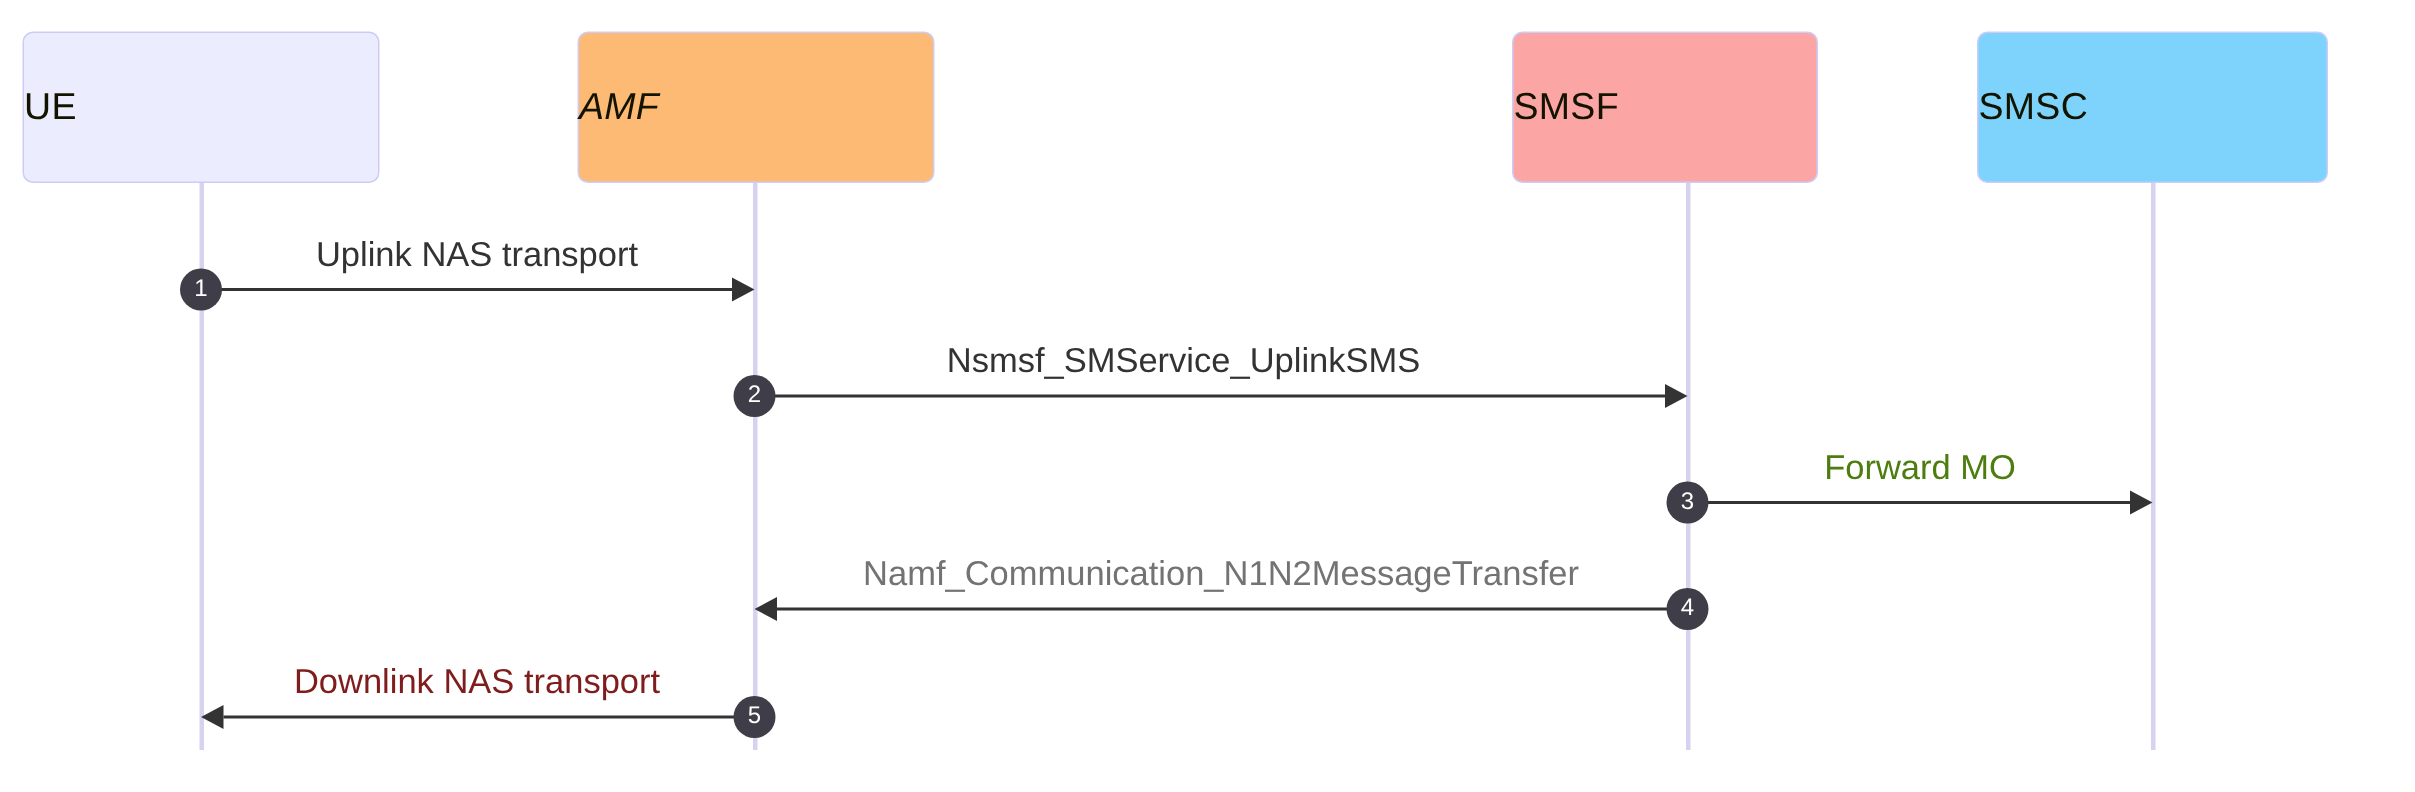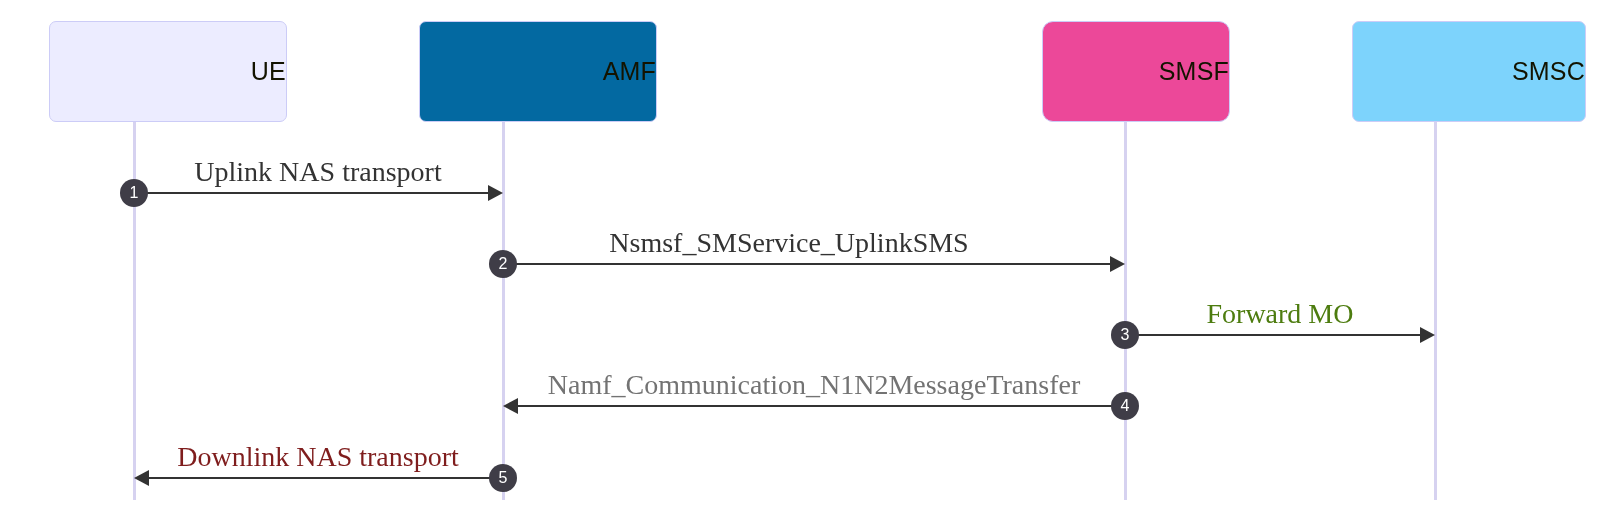--- a/index.html
+++ b/index.html
@@ -19,22 +19,21 @@
   }
   
   .participant-box {
     position: absolute;
     box-sizing: border-box;
     background: #ececff;
     border: 1px solid #ccccf7;
     border-radius: 7px;
     display: flex;
     align-items: center;
-    justify-content: flex-end;
-    margin-left: 34px;
+    justify-content: flex-start;
   }
   .participant-label {
     font-size: 25px;
     color: #131300;
     font-family: "Liberation Sans", sans-serif;
     letter-spacing: 0.2px;
     white-space: nowrap;
   }
   
   .lifeline {
@@ -74,45 +73,45 @@
     font-size: 16px;
     font-family: "Liberation Sans", sans-serif;
     display: flex;
     align-items: center;
     justify-content: center;
     line-height: 1;
   }
   
   .message-label {
     position: absolute;
-    font-size: 28px;
+    font-size: 23px;
     color: #333333;
-    font-family: Liberation Serif, serif;
+    font-family: Liberation Sans, sans-serif;
     white-space: nowrap;
     transform: translateX(-50%);
   }
 </style>
 </head>
 <body>
 
 <div id="diagram-root">
   <div id="lifelines-layer">
       <div class="lifeline" style="left: 133px; top: 122px; height: 378px; background: rgb(214, 210, 240);"></div>
       <div class="lifeline" style="left: 502px; top: 122px; height: 378px; background: rgb(214, 210, 240);"></div>
       <div class="lifeline" style="left: 1124px; top: 122px; height: 378px; background: rgb(214, 210, 240);"></div>
       <div class="lifeline" style="left: 1434px; top: 122px; height: 378px; background: rgb(214, 210, 240);"></div>
     </div>
   <div id="participants-layer">
       <div class="participant-box" style="left: 15px; top: 21px; width: 238px; height: 101px; background: rgb(236, 236, 255); border-color: rgb(204, 204, 247);">
         <span class="participant-label">UE</span>
       </div>
-      <div class="participant-box" style="left: 385px; top: 21px; width: 238px; height: 101px; background: #0369a1; border-color: rgb(204, 204, 247);">
+      <div class="participant-box" style="left: 385px; top: 21px; width: 238px; height: 101px; background: #fdba74; border-color: rgb(204, 204, 247); font-style: italic;">
         <span class="participant-label">AMF</span>
       </div>
-      <div class="participant-box" style="left: 1008px; top: 21px; width: 188px; height: 101px; background: #ec4899; border-color: rgb(204, 204, 247); border-radius: 11px;">
+      <div class="participant-box" style="left: 1008px; top: 21px; width: 204px; height: 101px; background: #fca5a5; border-color: rgb(204, 204, 247);">
         <span class="participant-label">SMSF</span>
       </div>
       <div class="participant-box" style="left: 1318px; top: 21px; width: 234px; height: 101px; background: #7dd3fc; border-color: rgb(204, 204, 247);">
         <span class="participant-label">SMSC</span>
       </div>
     </div>
   <div id="messages-layer">
       <div class="message-line" style="left: 134px; top: 192px; width: 354px; background: rgb(51, 51, 51);"></div>
       <div class="arrowhead right" style="top: 185px; left: 488px; border-left-color: rgb(51, 51, 51); position: absolute;"></div>
       <div class="seq-badge" style="left: 120px; top: 179px; background: rgb(63, 61, 71); color: rgb(255, 255, 255);">1</div>

